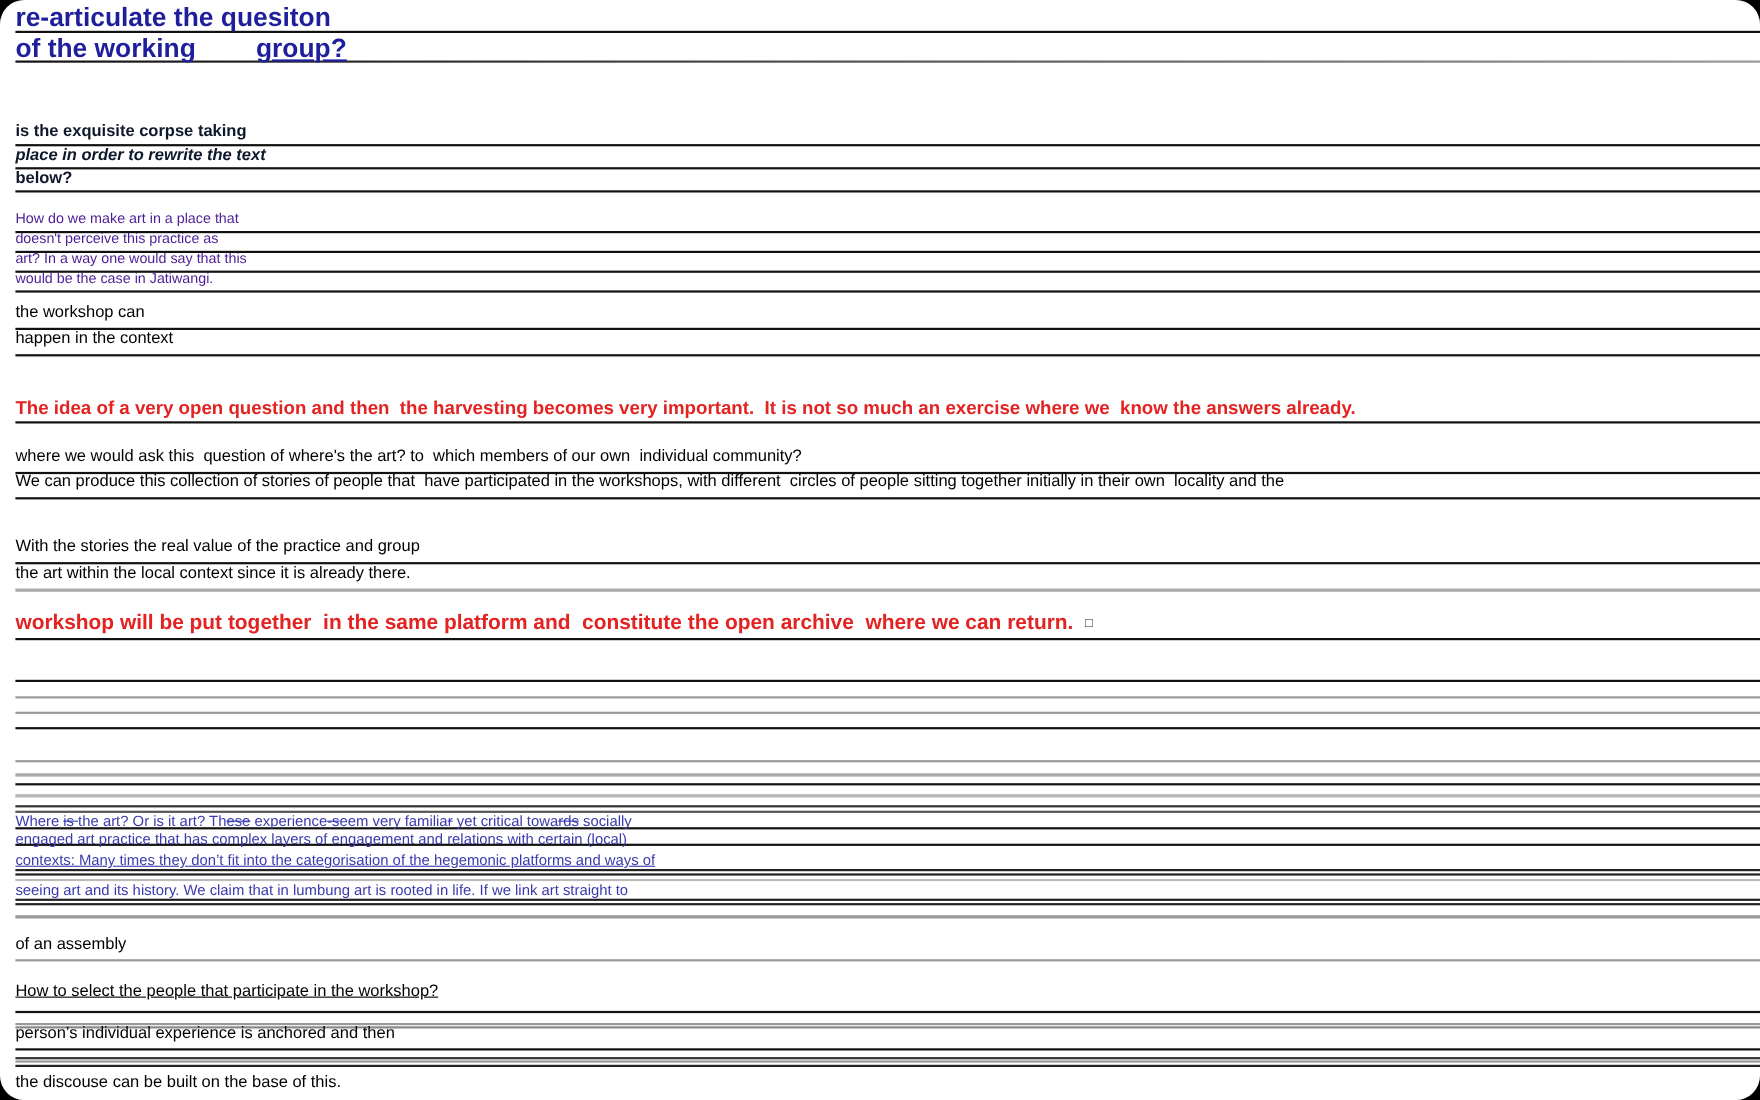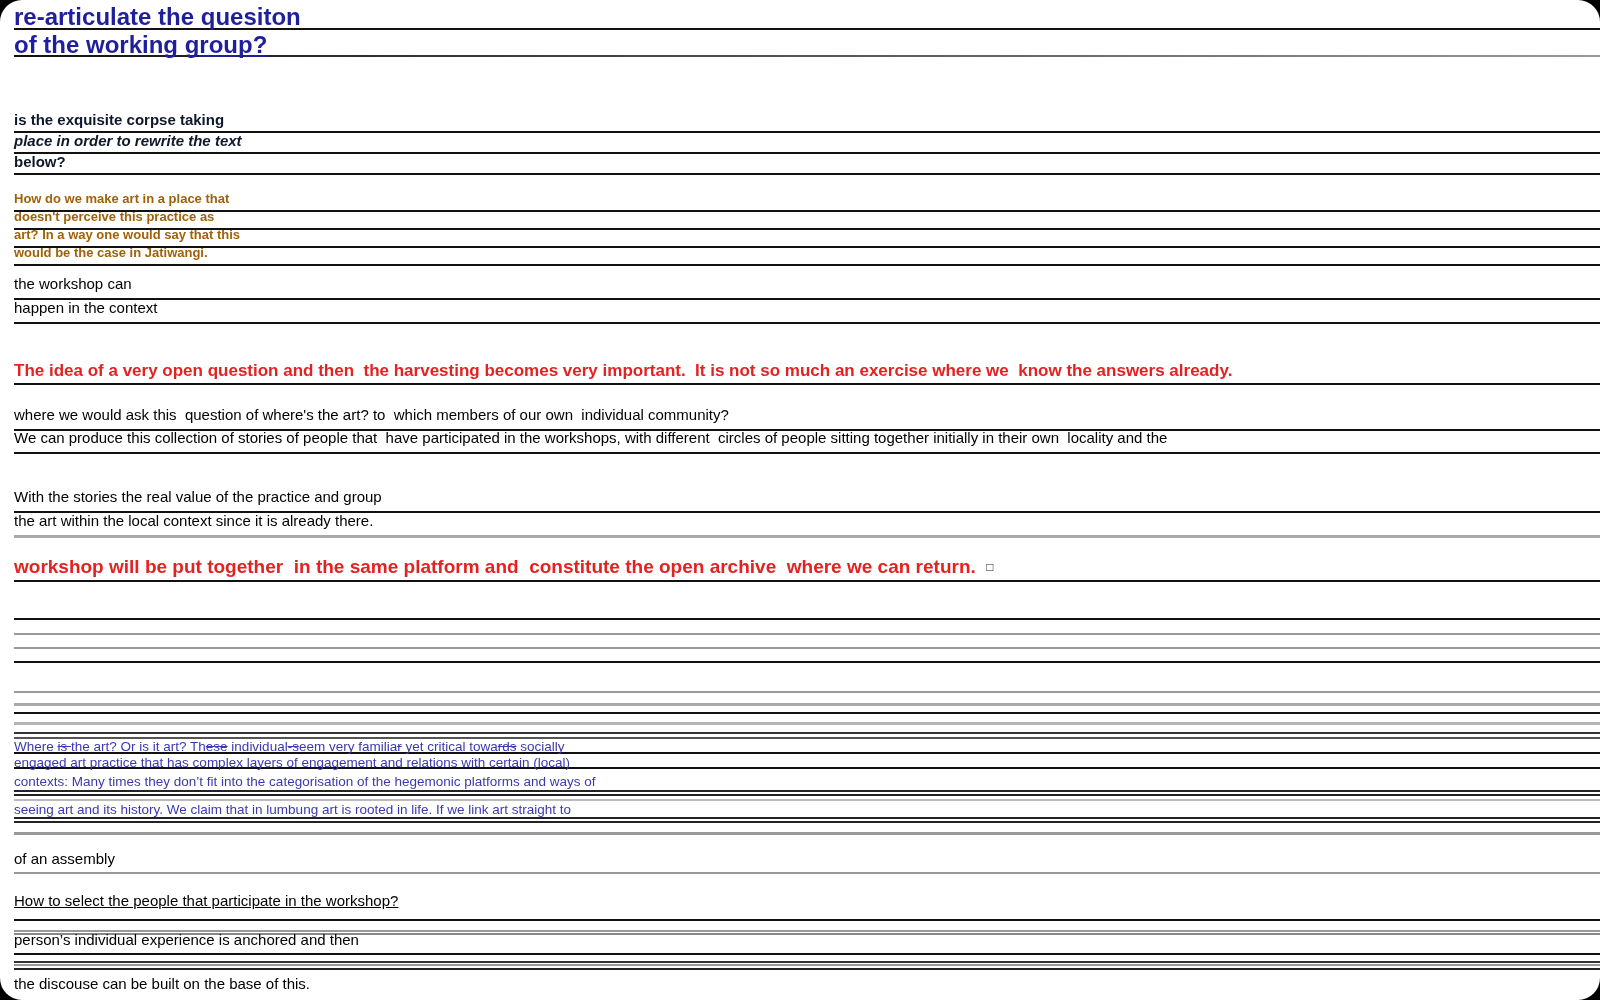--- a/index.html
+++ b/index.html
@@ -8,24 +8,24 @@
     border-radius:22px;overflow:hidden;
     font-family:"Liberation Sans","DejaVu Sans",sans-serif;
   }
   .rule{position:absolute;left:14px;right:0;z-index:1;}
   .row{position:absolute;left:14px;white-space:pre;z-index:2;line-height:1.12;}
   .row-title {font-size:24px;font-weight:bold;color:#1f1f9c;}
   .row-big   {font-size:15px;font-weight:normal;color:#000000;}
   .row-bigred{font-size:17px;font-weight:bold;color:#e32222;}
   .row-xlred {font-size:19px;font-weight:bold;color:#e32222;text-align:right;}
   .row-med   {font-size:15px;font-weight:bold;color:#0f172a;}
-  .row-sm    {font-size:13px;font-weight:bold;color:#a16207;}
+  .row-sm    {font-size:13px;font-weight:normal;color:#4c1d95;}
   .row-reg   {font-size:13.5px;font-weight:400;color:#3a3aae;}
   .row-underline{text-decoration:underline;}
-  .seg-underline{text-decoration:underline;}
+  .seg-underline{text-decoration:underline;margin-left:48px;}
   .seg-strike{text-decoration:line-through;}
   .seg-square{color:#222;font-size:0.62em;vertical-align:2px;}
 </style>
 </head>
 <body>
 
 <div class="paper">
   <div>
       <div class="rule" style="top: 28px; height: 2px; background: rgb(17, 17, 17);"></div>
       <div class="rule" style="top: 55px; height: 2px; background: linear-gradient(to right, rgb(17, 17, 17), rgb(153, 153, 153));"></div>
@@ -82,22 +82,22 @@
       <div class="row row-sm" style="top: 228px;">art? In a way one would say that this</div>
       <div class="row row-sm" style="top: 246px;">would be the case in Jatiwangi.</div>
       <div class="row row-big" style="top: 276px;">the workshop can</div>
       <div class="row row-big" style="top: 300px;">happen in the context</div>
       <div class="row row-bigred" style="top: 361px;">The idea of a very open question and then  the harvesting becomes very important.  It is not so much an exercise where we  know the answers already.</div>
       <div class="row row-big" style="top: 407px;">where we would ask this  question of where's the art? to  which members of our own  individual community?</div>
       <div class="row row-big" style="top: 430px;">We can produce this collection of stories of people that  have participated in the workshops, with different  circles of people sitting together initially in their own  locality and the</div>
       <div class="row row-big" style="top: 489px;">With the stories the real value of the practice and group</div>
       <div class="row row-big" style="top: 513px;">the art within the local context since it is already there.</div>
       <div class="row row-xlred" style="top: 556px;"><span>workshop will be put together  in the same platform and  constitute the open archive  where we can return.  </span><span class="seg-square">□</span></div>
-      <div class="row row-reg" style="top: 739px;"><span>Where </span><span class="seg-strike">is </span><span>the art? Or is it art? Th</span><span class="seg-strike">ese</span><span> individual</span><span class="seg-strike">-s</span><span>eem very familia</span><span class="seg-strike">r</span><span> yet critical towa</span><span class="seg-strike">rds</span><span> socially</span></div>
+      <div class="row row-reg" style="top: 739px;"><span>Where </span><span class="seg-strike">is </span><span>the art? Or is it art? Th</span><span class="seg-strike">ese</span><span> experience</span><span class="seg-strike">-s</span><span>eem very familia</span><span class="seg-strike">r</span><span> yet critical towa</span><span class="seg-strike">rds</span><span> socially</span></div>
       <div class="row row-reg" style="top: 755px;">engaged art practice that has complex layers of engagement and relations with certain (local)</div>
-      <div class="row row-reg" style="top: 774px;">contexts: Many times they don’t fit into the categorisation of the hegemonic platforms and ways of</div>
+      <div class="row row-reg" style="top: 774px; text-decoration: underline;">contexts: Many times they don’t fit into the categorisation of the hegemonic platforms and ways of</div>
       <div class="row row-reg" style="top: 802px;">seeing art and its history. We claim that in lumbung art is rooted in life. If we link art straight to</div>
       <div class="row row-big" style="top: 851px;">of an assembly</div>
       <div class="row row-big row-underline" style="top: 893px;">How to select the people that participate in the workshop?</div>
       <div class="row row-big" style="top: 932px;">person’s individual experience is anchored and then</div>
       <div class="row row-big" style="top: 976px;">the discouse can be built on the base of this.</div>
     </div>
 </div>
 
 </body></html>

